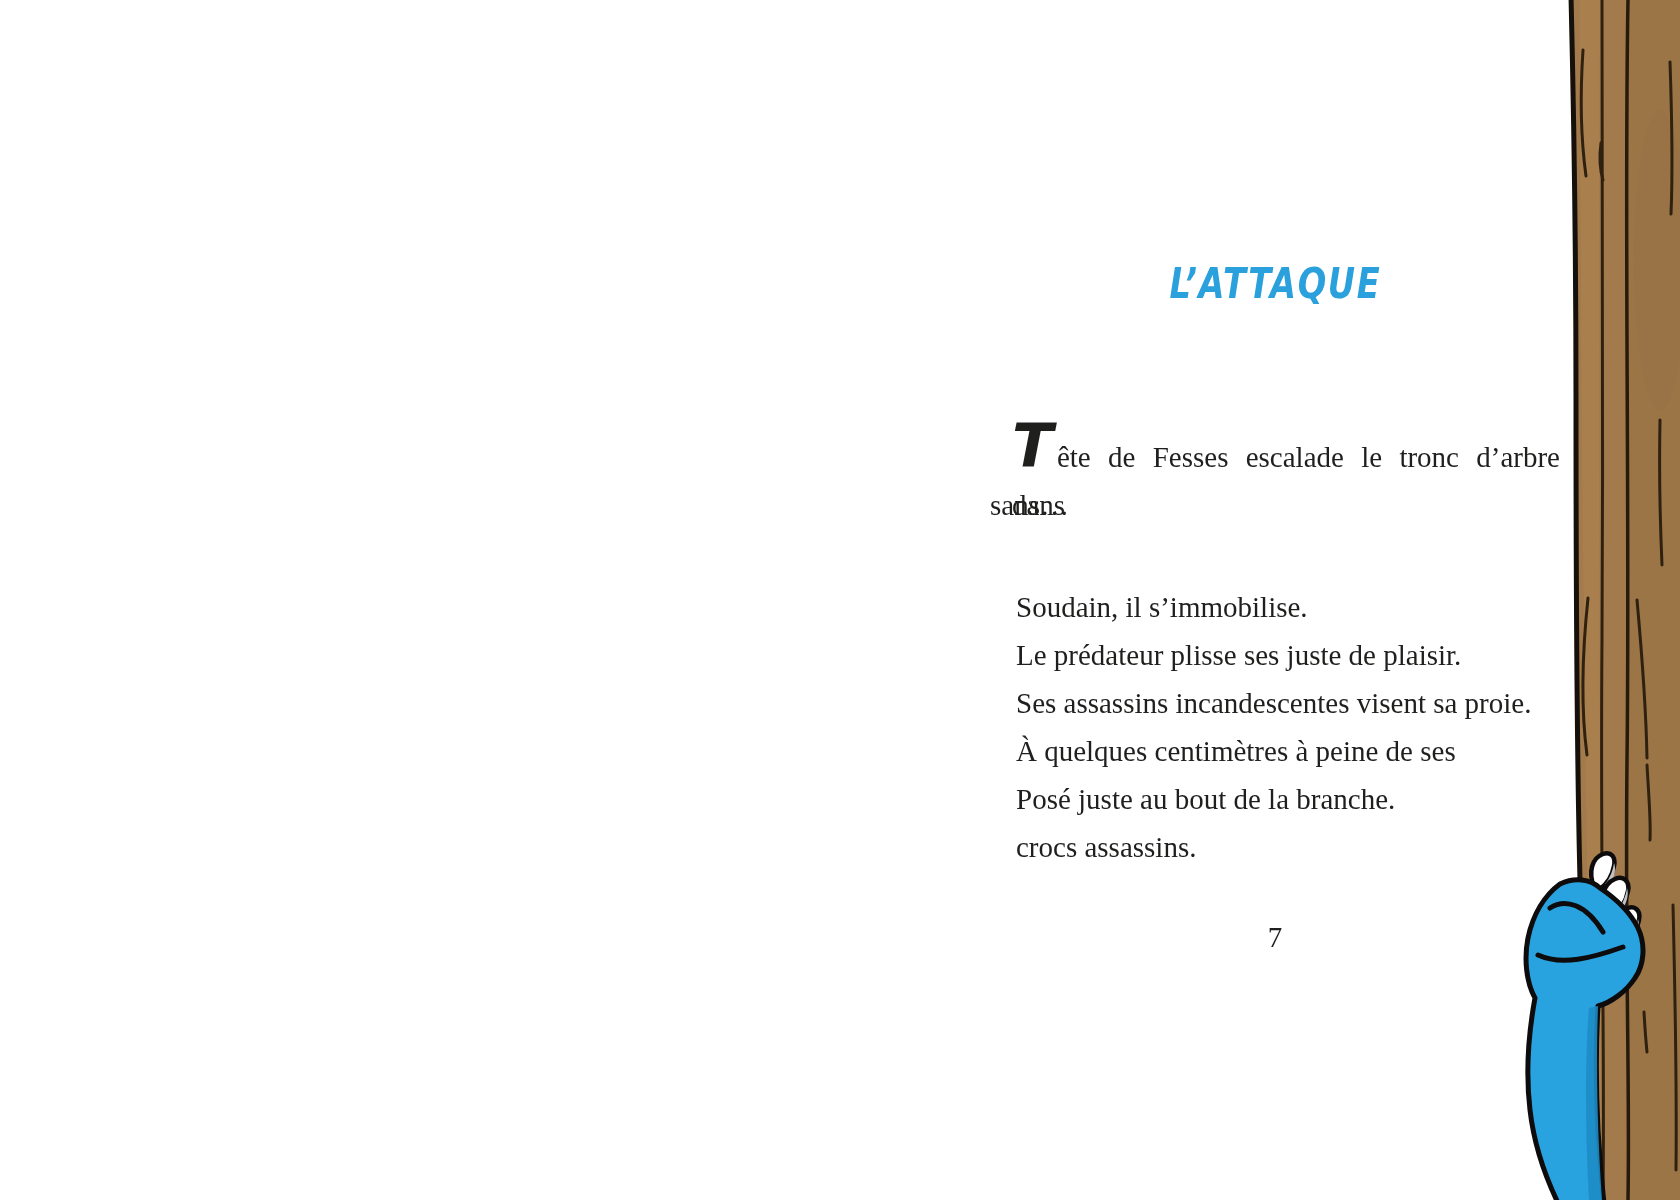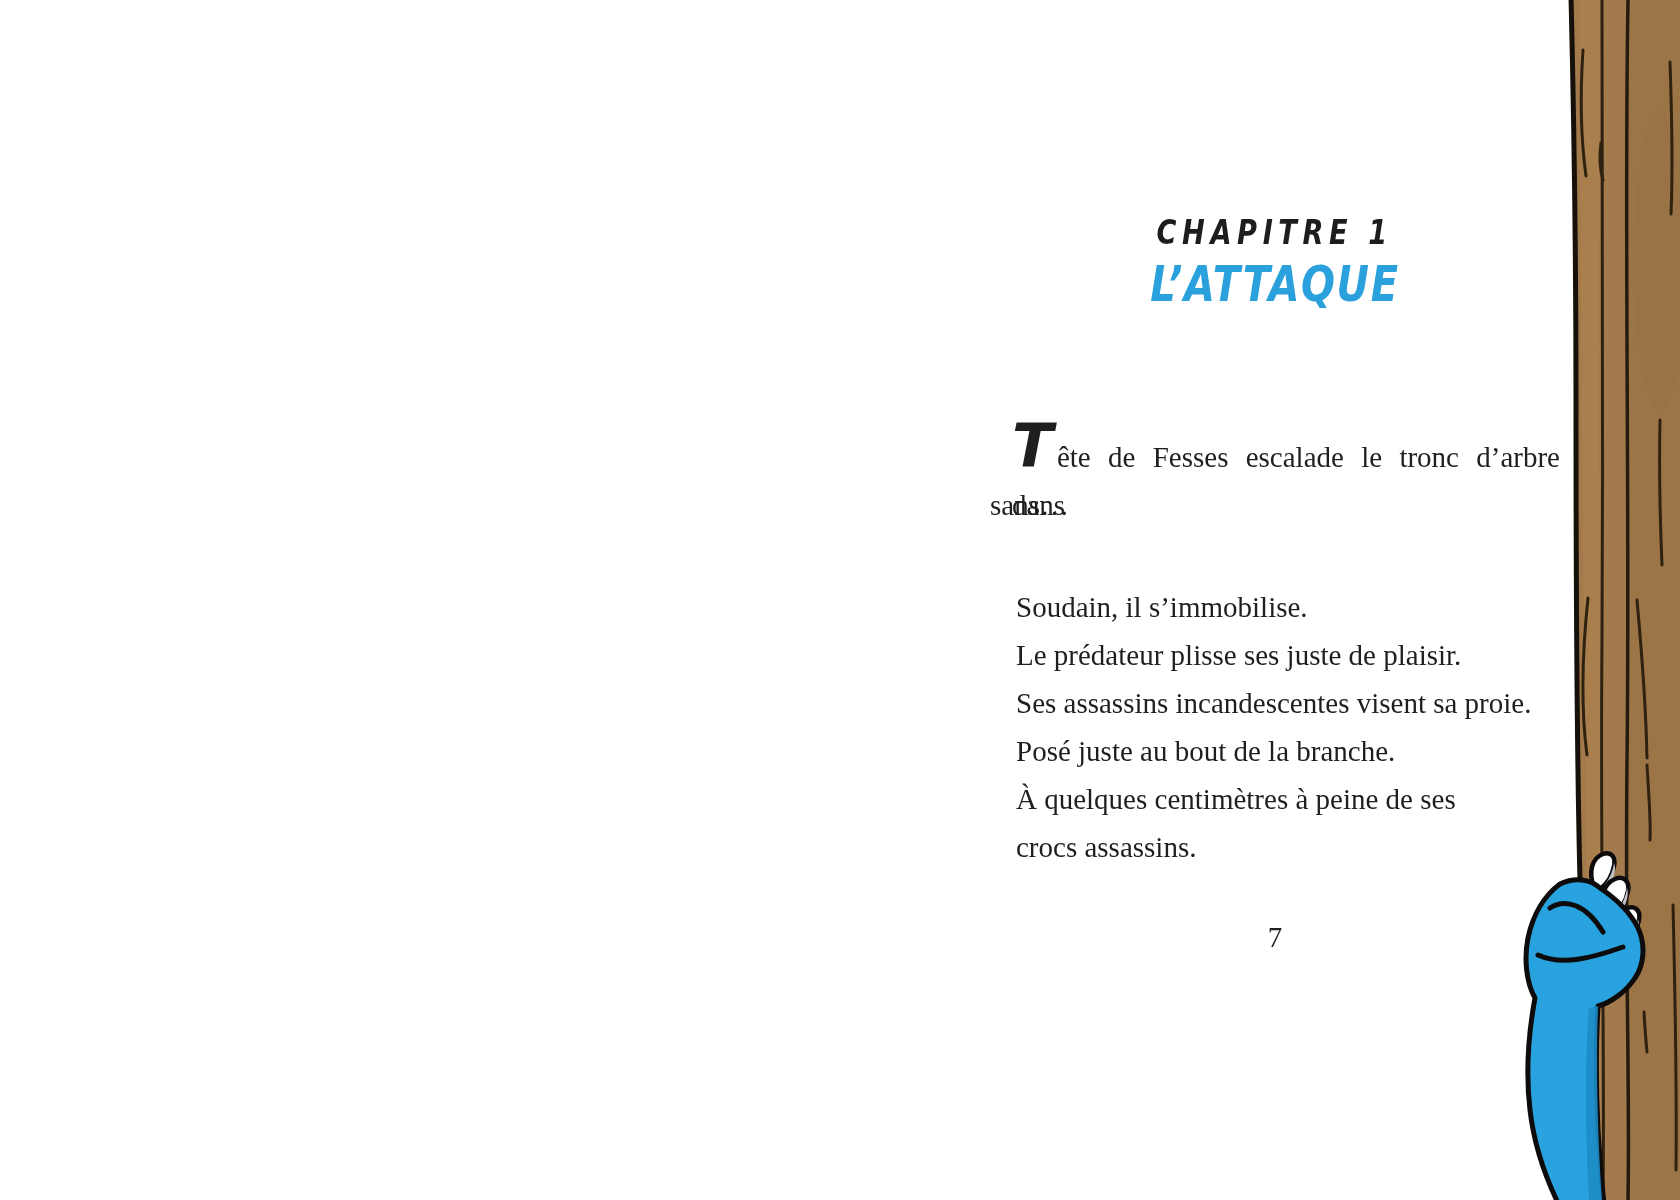--- a/index.html
+++ b/index.html
@@ -12,21 +12,21 @@
     color:#1f1f1e;
   }
   
   .heading{
     position:absolute;left:990px;width:570px;
     text-align:center;
     font-family:"DejaVu Sans", sans-serif;
     font-weight:bold;font-style:italic;
   }
   .kicker{top:213px;font-size:34px;line-height:38px;letter-spacing:7px;color:#1d1d1b;}
-  .title{top:258px;font-size:50px;line-height:52px;letter-spacing:2px;color:#2aa1dc;text-decoration:underline;}
+  .title{top:258px;font-size:42px;line-height:52px;letter-spacing:2px;color:#2aa1dc;text-decoration:underline;}
   .squeeze{display:inline-block;transform:scaleX(0.80);transform-origin:50% 50%;white-space:nowrap;}
   
   .textcol{
     position:absolute;left:990px;top:433px;width:570px;
     font-size:29px;line-height:48px;
   }
   .line{height:48px;}
   .indent{padding-left:26px;}
   .dropline{padding-left:22px;}
   .stretch{text-align:justify;text-align-last:justify;}
@@ -40,36 +40,33 @@
   .parabreak{height:54px;}
   .pagenum{margin-top:42px;text-align:center;font-size:29px;line-height:48px;}
   
   .trunk-svg{position:absolute;left:1510px;top:0;width:170px;height:1200px;}
 </style>
 </head>
 <body>
 
 <div class="page">
 
-  <div class="heading kicker">
-    <span class="squeeze">CHAPITRE 1</span>
-  </div>
   <div class="heading title">
     <span class="squeeze">L’ATTAQUE</span>
   </div>
 
   <div class="textcol">
     <div class="line dropline stretch"><span class="dropcap">T</span><span>ête de Fesses escalade le tronc d’arbre dans</span></div>
     <div class="line">sans…</div>
     <div class="parabreak"></div>
     <div class="line indent">Soudain, il s’immobilise.</div>
     <div class="line indent">Le prédateur plisse ses juste de plaisir.</div>
     <div class="line indent">Ses assassins incandescentes visent sa proie.</div>
+    <div class="line indent">À quelques centimètres à peine de ses</div>
     <div class="line indent">Posé juste au bout de la branche.</div>
-    <div class="line indent">À quelques centimètres à peine de ses</div>
     <div class="line indent">crocs assassins.</div>
     <div class="pagenum">7</div>
   </div>
 
   <svg class="trunk-svg" viewBox="0 0 170 1200">
 
     <path d="M 61,0 L 170,0 L 170,1200 L 87,1200
              C 88,1170 88,1130 84,1080
              C 78,1020 72,950 70,880
              C 67,760 66,600 66,400

